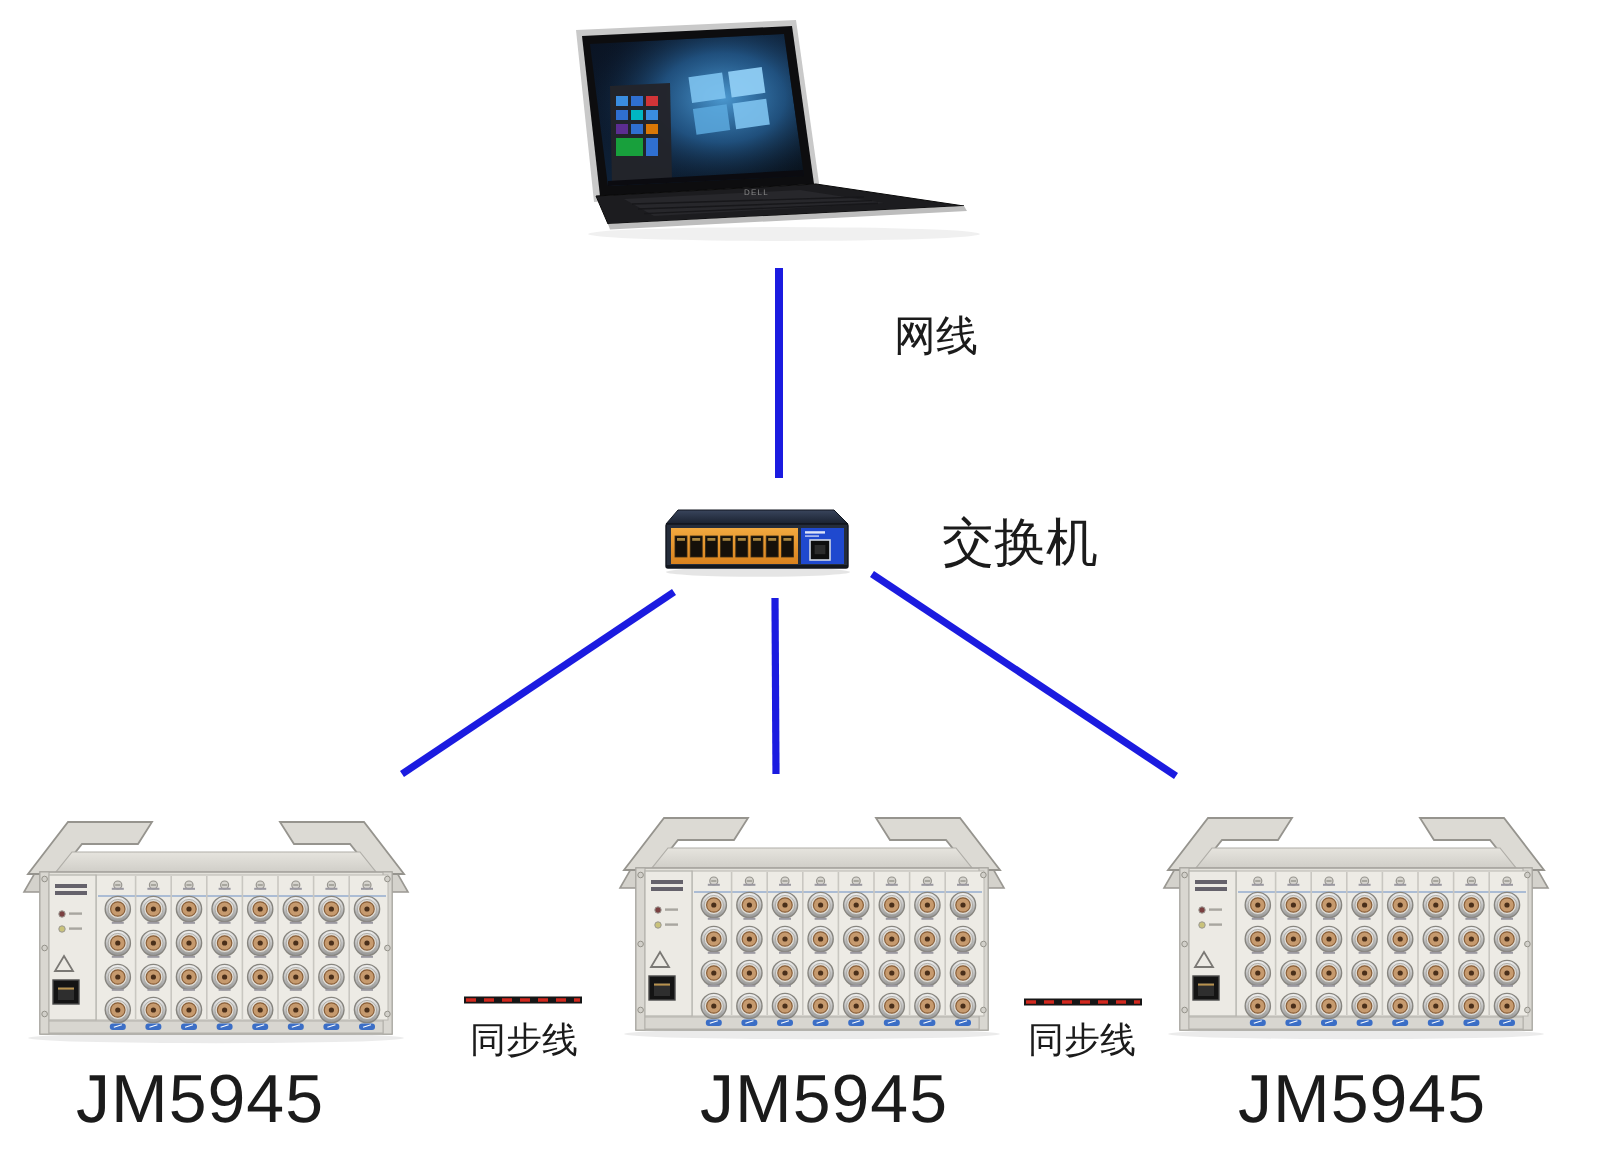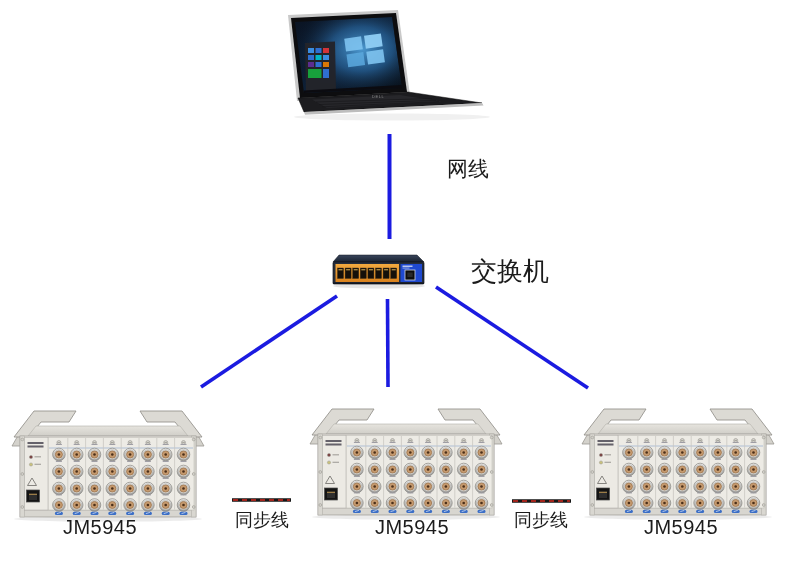--- a/index.html
+++ b/index.html
@@ -9,21 +9,21 @@
   }
   #edges{position:absolute;left:0;top:0;pointer-events:none;}
   .cable{stroke:#1b1be0;stroke-width:3.6;}
   .cable-v{stroke:#1b1be0;stroke-width:4;}
   .sync-base{stroke:#161616;stroke-width:3.4;}
   .sync-dash{stroke:#d2281e;stroke-width:1.7;stroke-dasharray:5 4;}
   .node{position:absolute;}
   .lbl{position:absolute;color:#1b1b1b;white-space:nowrap;line-height:1.1;}
   .lbl-net{left:407px;top:157px;font-size:21px;margin-left:40px;}
   .lbl-switch{left:440px;top:257px;font-size:26px;margin-left:31px;}
-  .lbl-dev{top:516px;font-size:20px;transform:translateX(-50%);letter-spacing:0.5px;}
+  .lbl-dev{top:532px;font-size:34px;transform:translateX(-50%);letter-spacing:0.5px;}
   .lbl-sync{top:511px;font-size:18px;transform:translateX(-50%);}
   .device{position:absolute;width:196px;height:116px;}
   #dev1{left:10px;top:406px;}
   #dev2{left:308px;top:404px;}
   #dev3{left:580px;top:404px;}
   #laptop{left:272px;top:4px;width:240px;height:118px;}
   #switch{left:331px;top:248px;width:100px;height:44px;}
 </style>
 </head>
 <body>

